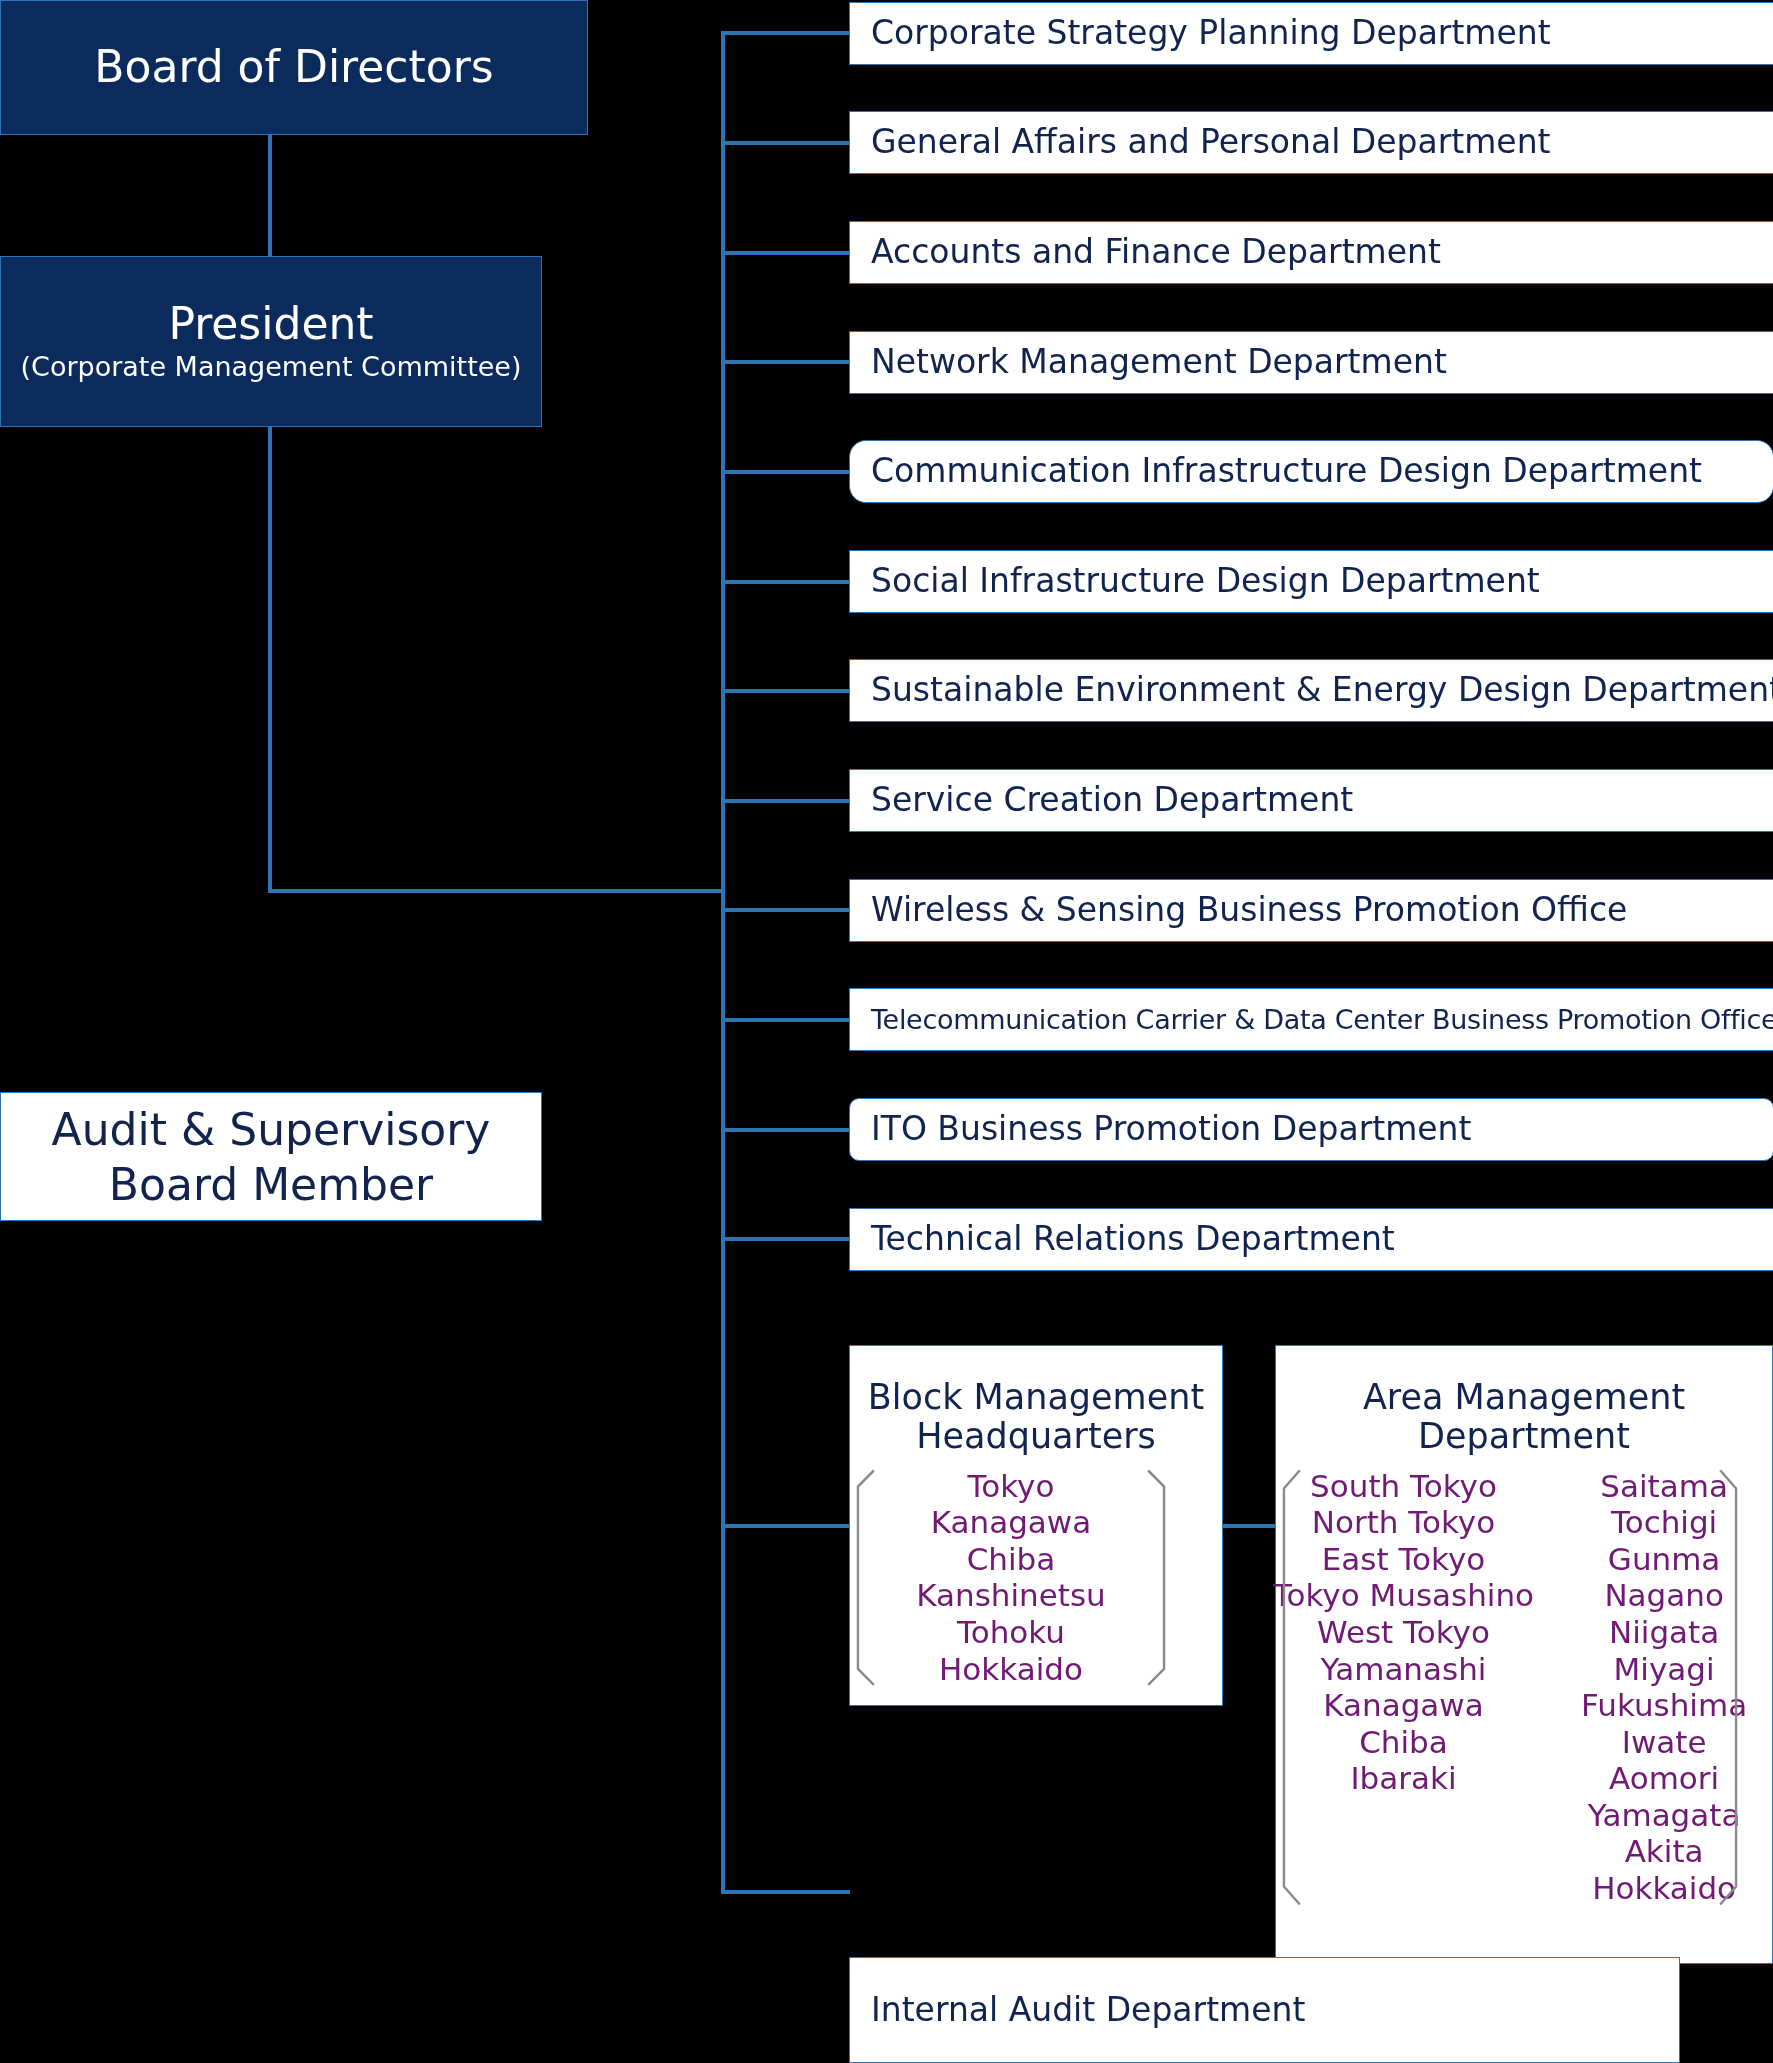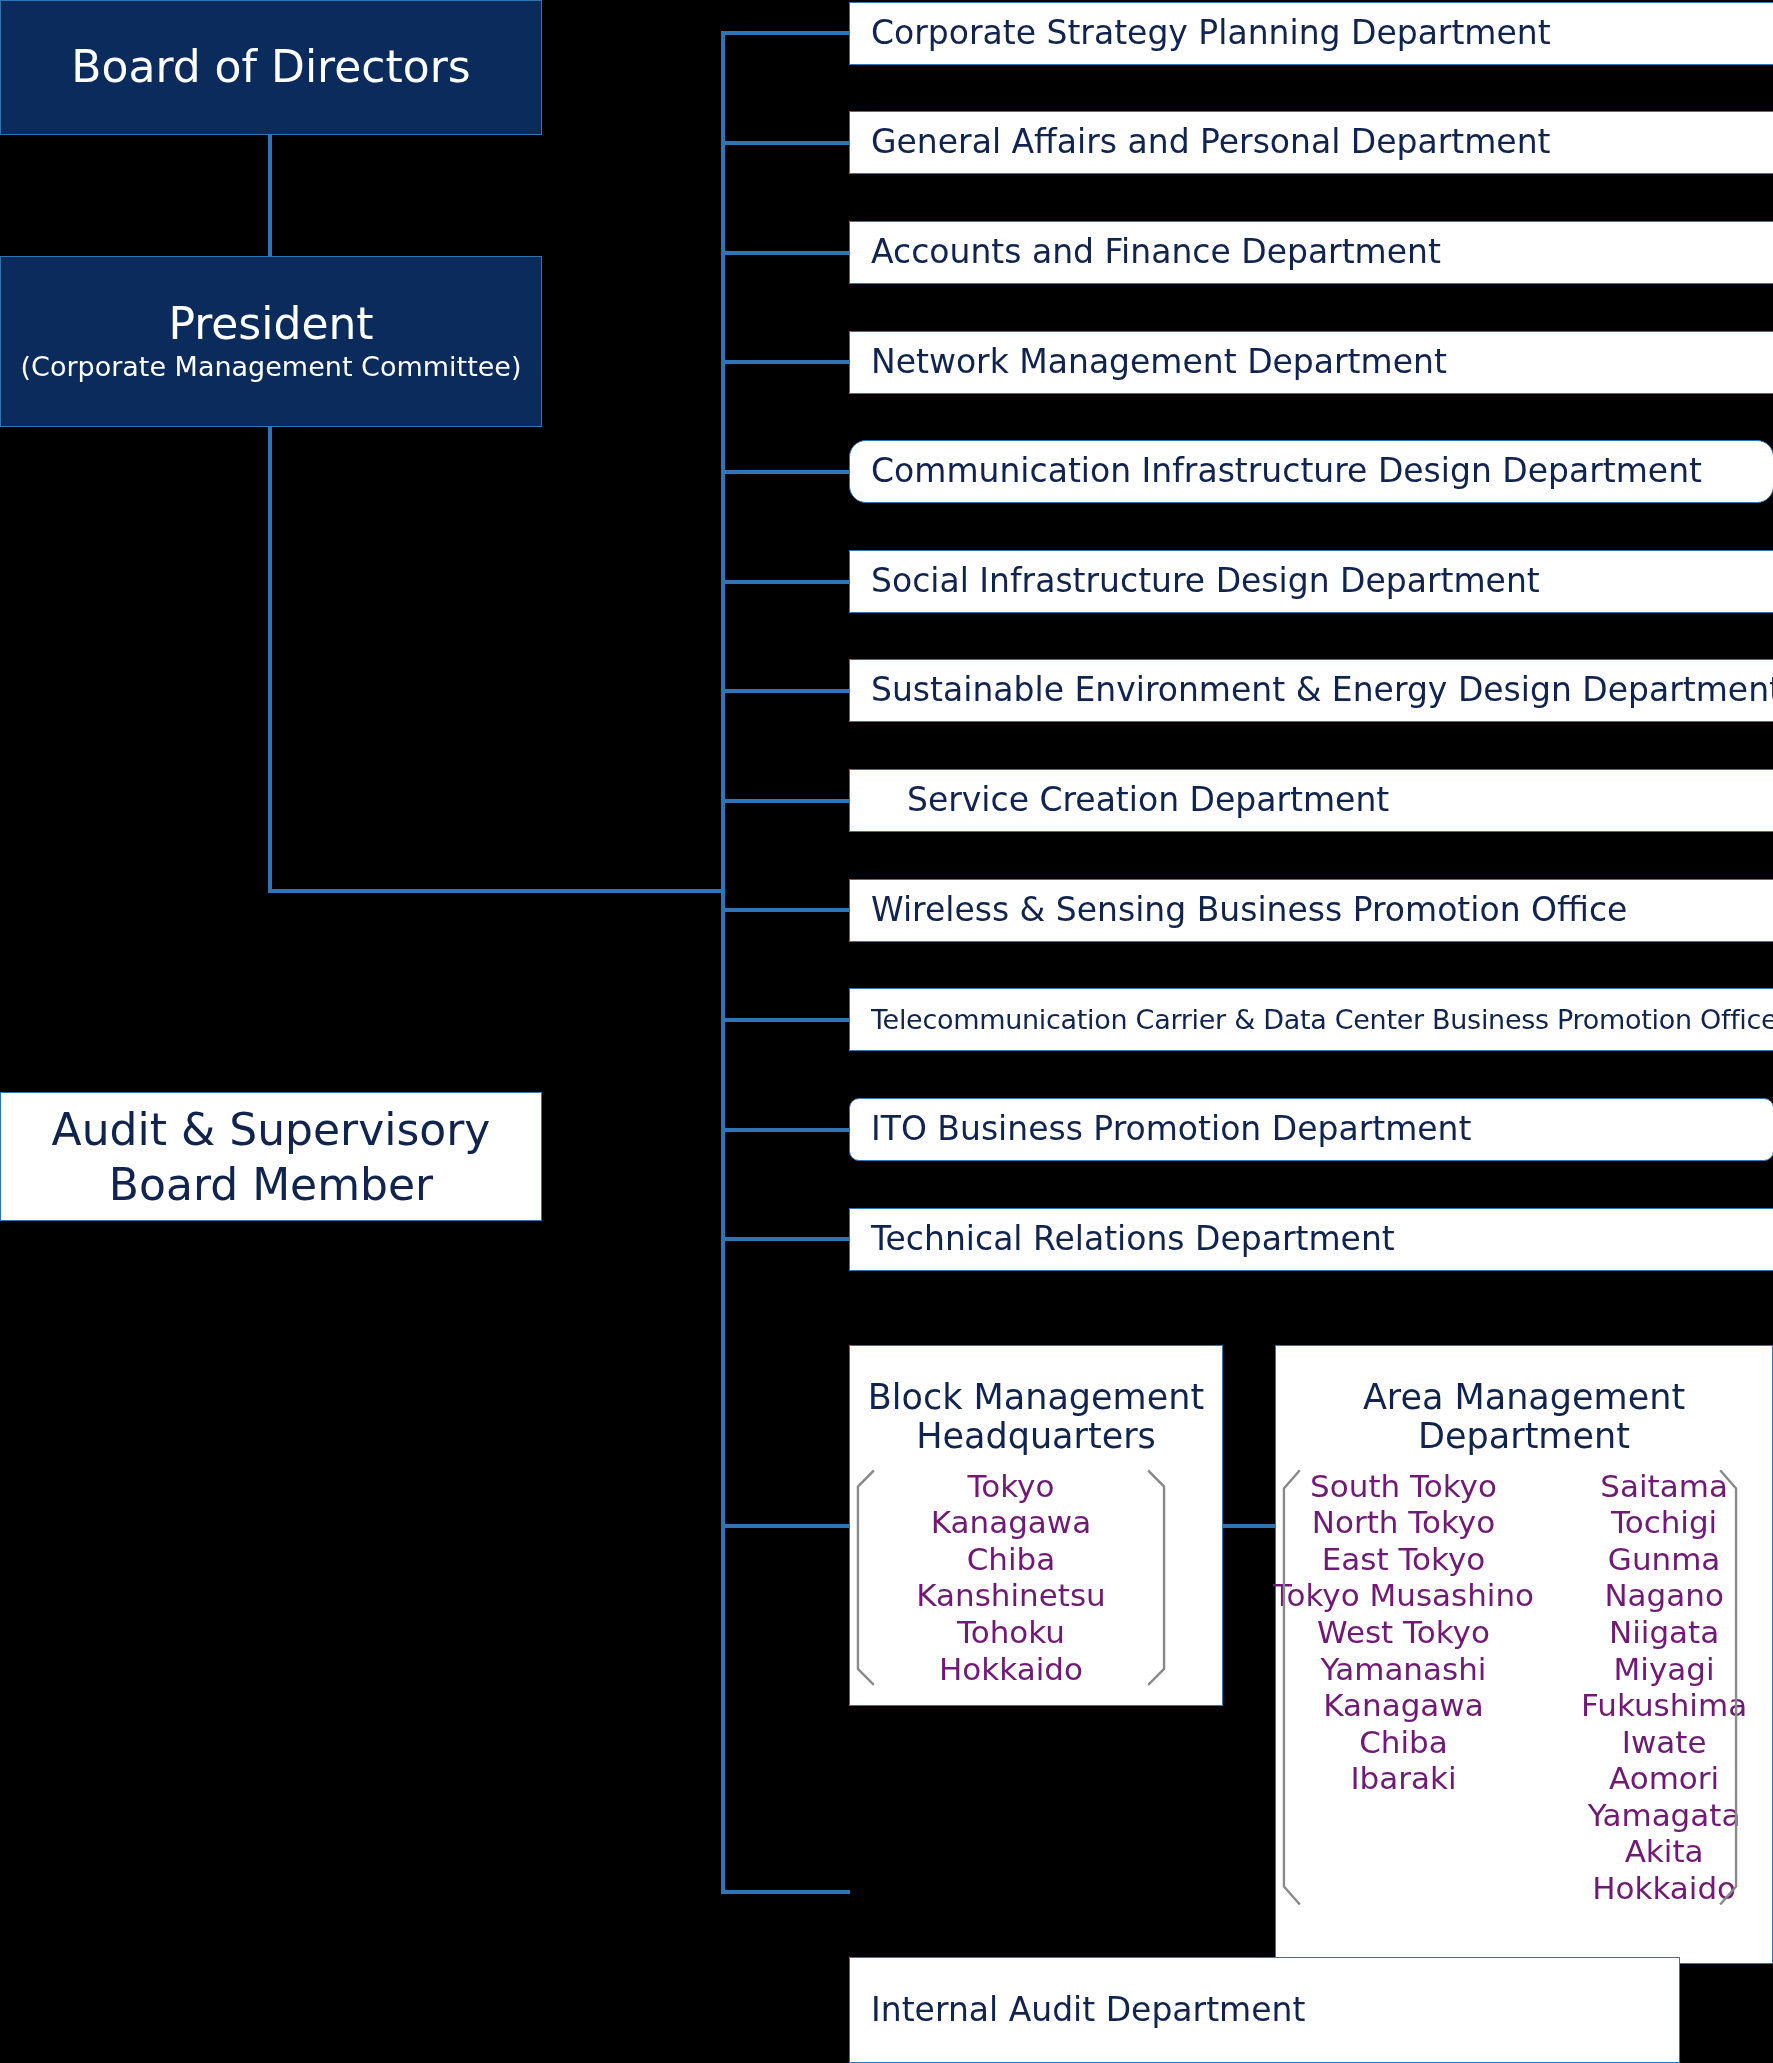--- a/index.html
+++ b/index.html
@@ -47,21 +47,21 @@
   .cols{display:flex;gap:0;padding:0 35px;}
   .col{display:flex;flex-direction:column;align-items:center;}
   .col .ri{font-size:31px;line-height:1.18;color:#701a75;white-space:nowrap;}
   .col.two{margin-left:47px;}
 </style>
 </head>
 <body>
 
 <div class="stage">
 
-  <div class="node-filled" style="left:0px;top:0px;width:542px;height:135px;">
+  <div class="node-filled" style="left:0px;top:0px;width:588px;height:135px;">
     <div class="t1">Board of Directors</div>
   </div>
 
   <div class="line vline" style="left:268px;top:135px;width:4px;height:121px;"></div>
 
   <div class="node-filled" style="left:0px;top:256px;width:542px;height:171px;">
     <div class="t1">President</div>
     <div class="t2">(Corporate Management Committee)</div>
   </div>
 
@@ -98,21 +98,21 @@
       </div>
       <div class="line hline" style="left: 721px; top: 580px; width: 128px; height: 4px;"></div>
       <div class="node-white" style="left: 849px; top: 550px; width: 925px; height: 63px;">
         <div class="dept-label">Social Infrastructure Design Department</div>
       </div>
       <div class="line hline" style="left: 721px; top: 689px; width: 128px; height: 4px;"></div>
       <div class="node-white" style="left: 849px; top: 659px; width: 925px; height: 63px;">
         <div class="dept-label">Sustainable Environment &amp; Energy Design Department</div>
       </div>
       <div class="line hline" style="left: 721px; top: 799px; width: 128px; height: 4px;"></div>
-      <div class="node-white" style="left: 849px; top: 769px; width: 925px; height: 63px; padding-left: 36px;">
+      <div class="node-white" style="left: 849px; top: 769px; width: 925px; height: 63px;">
         <div class="dept-label">Service Creation Department</div>
       </div>
       <div class="line hline" style="left: 721px; top: 908px; width: 128px; height: 4px;"></div>
       <div class="node-white" style="left: 849px; top: 879px; width: 925px; height: 63px;">
         <div class="dept-label">Wireless &amp; Sensing Business Promotion Office</div>
       </div>
       <div class="line hline" style="left: 721px; top: 1018px; width: 128px; height: 4px;"></div>
       <div class="node-white" style="left: 849px; top: 988px; width: 925px; height: 63px;">
         <div class="dept-label small">Telecommunication Carrier &amp; Data Center Business Promotion Office</div>
       </div>

